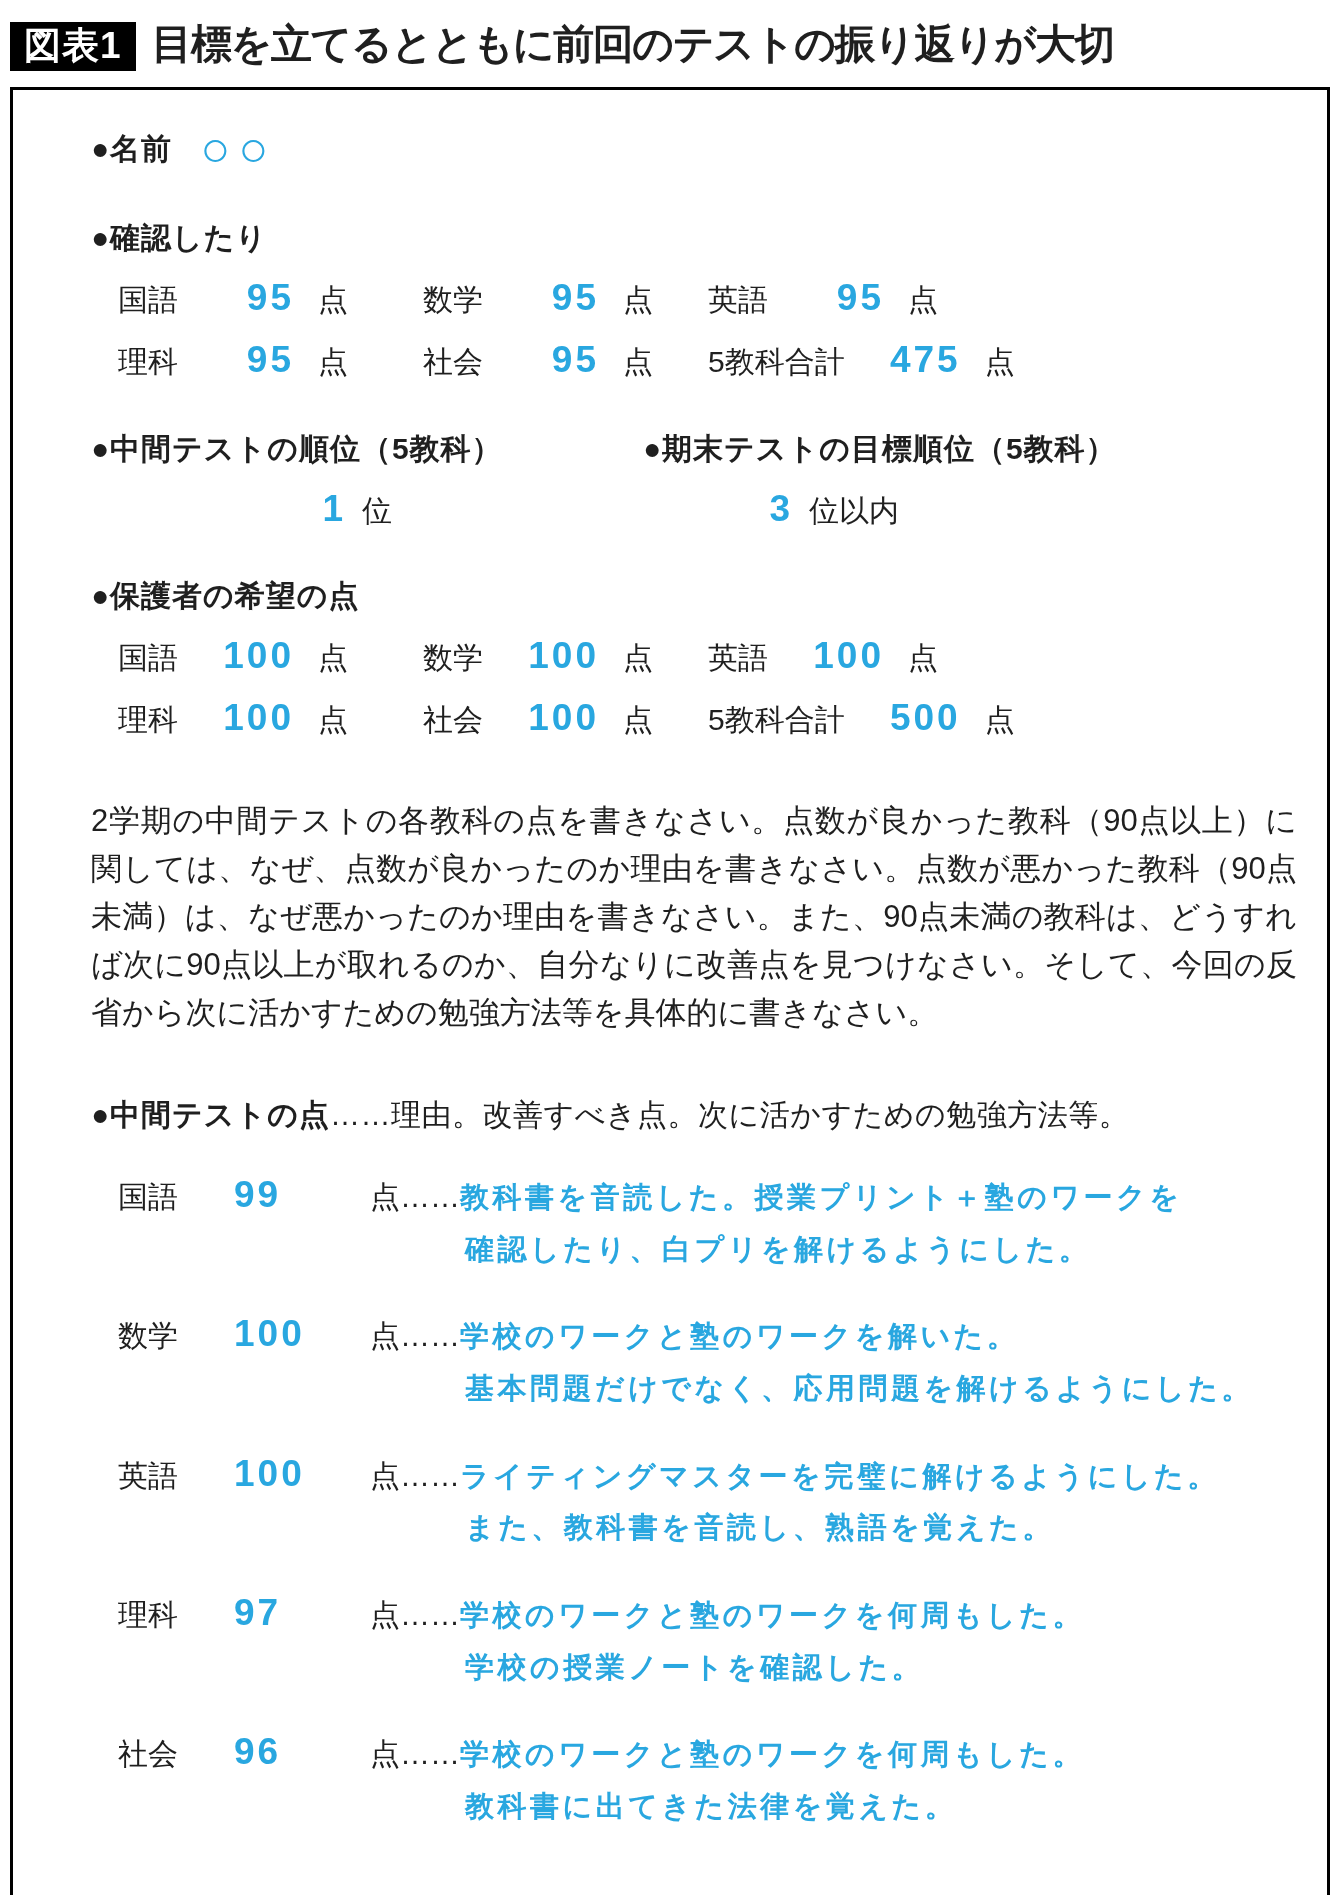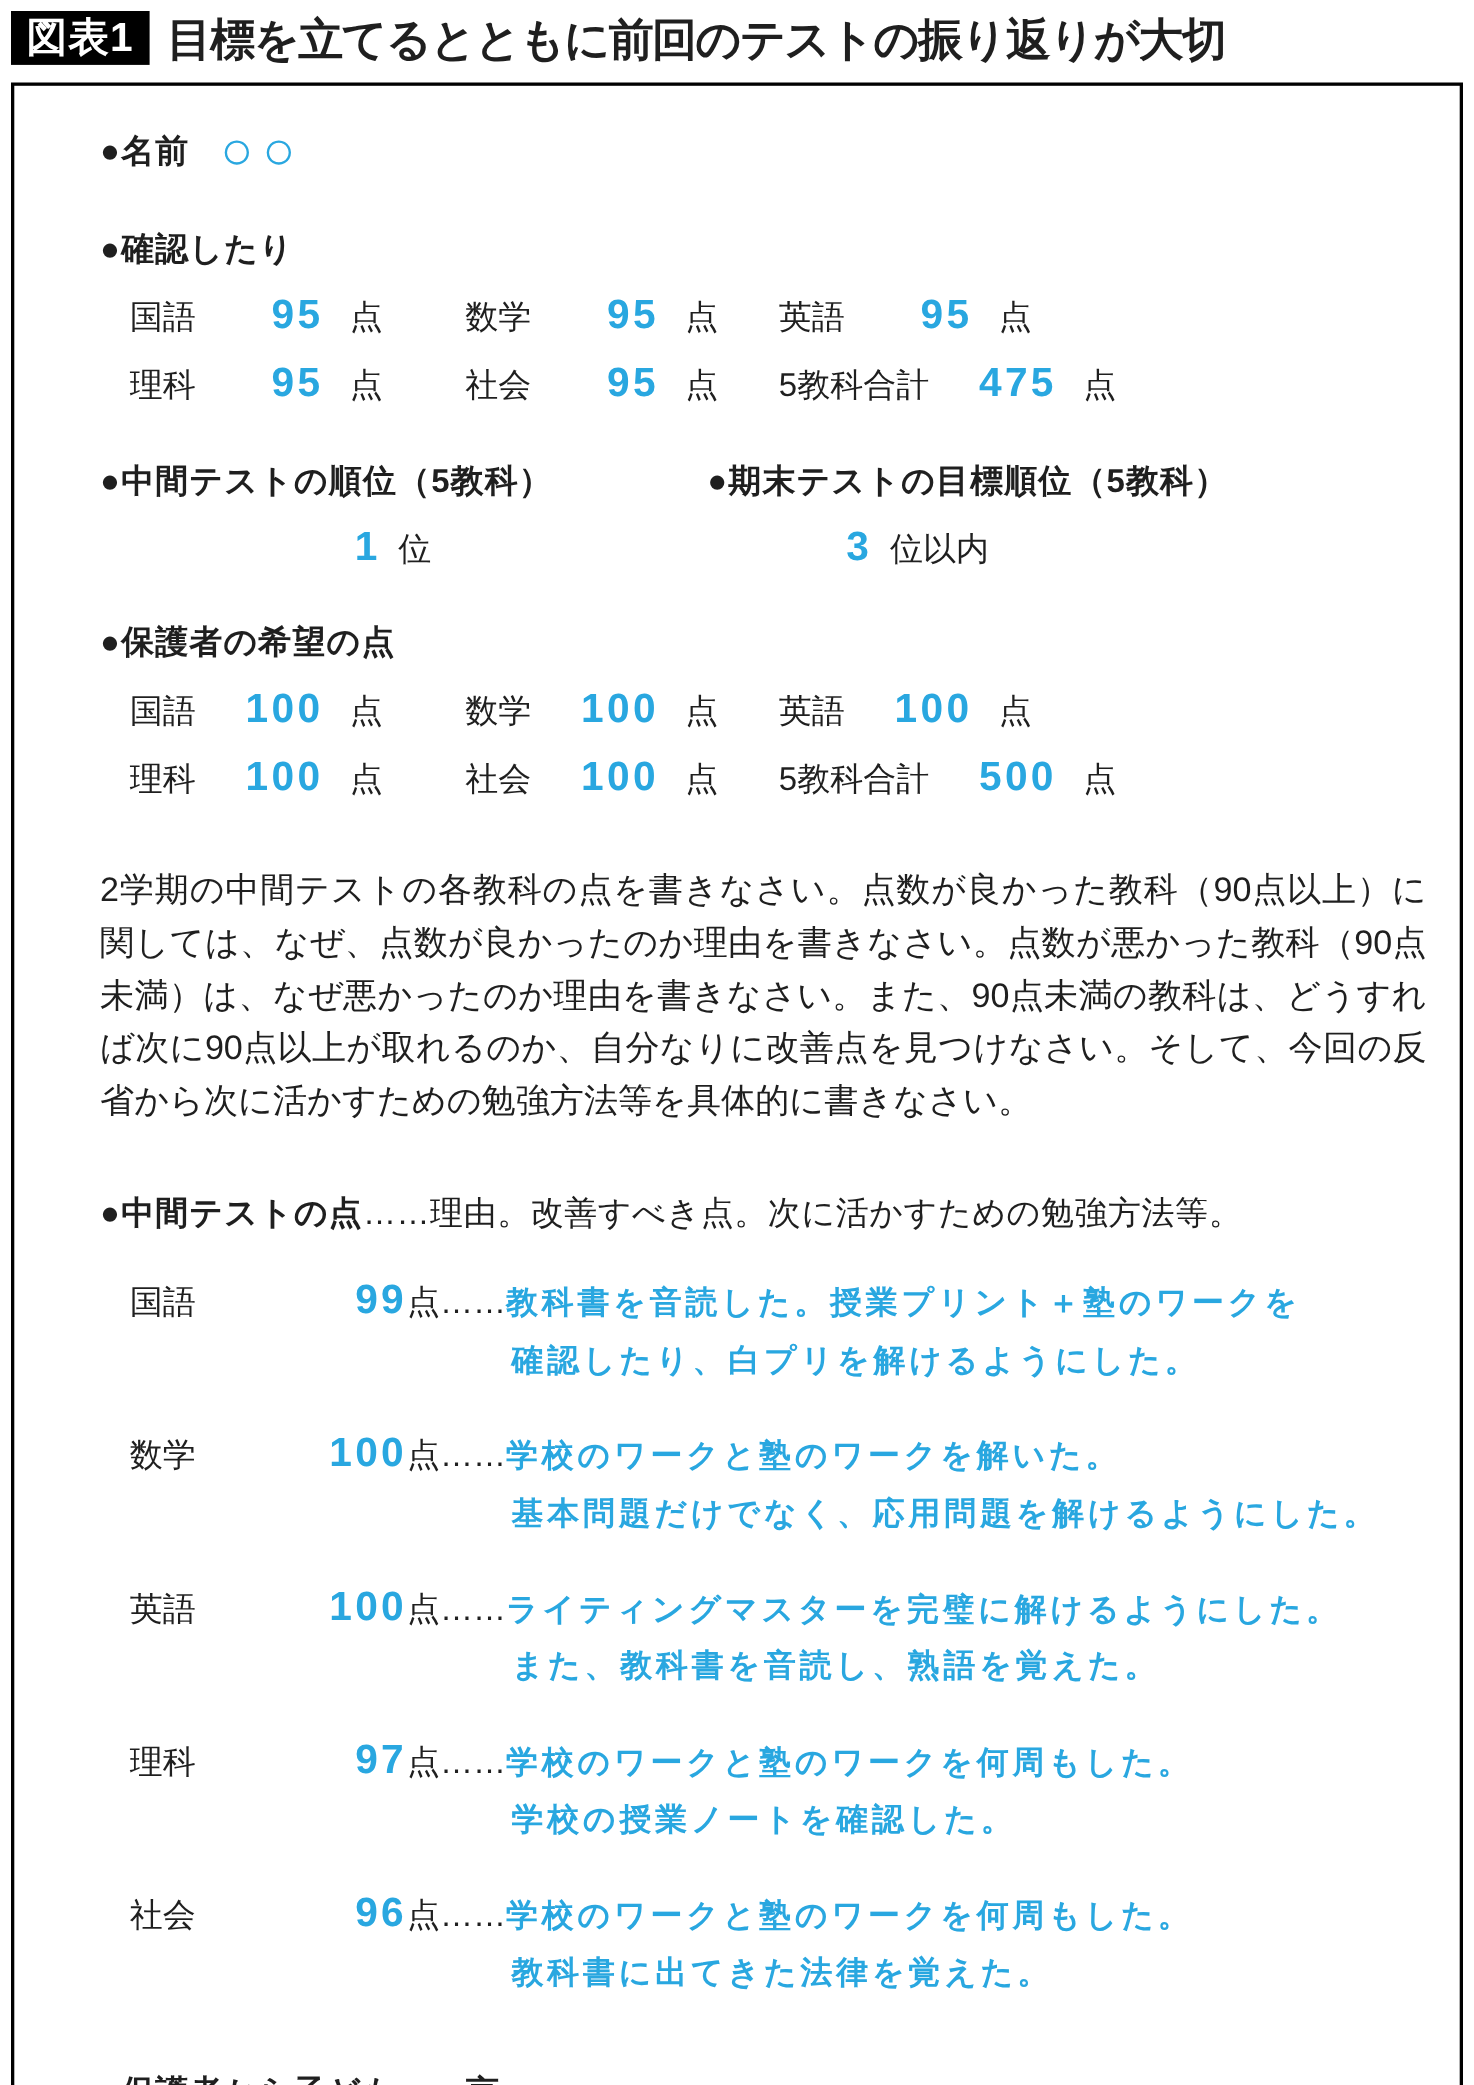--- a/index.html
+++ b/index.html
@@ -5,21 +5,21 @@
   html,body{margin:0;padding:0;background:#ffffff;}
   body{
     width:1340px;
     font-family:"Liberation Sans","DejaVu Sans",sans-serif;
     color:#1f1f1f;
     -webkit-font-smoothing:antialiased;
   }
   .page{width:1340px;box-sizing:border-box;}
 
   
-  .fig-header{display:flex;align-items:flex-end;gap:16px;padding:10px 10px 16px 10px;}
+  .fig-header{display:flex;align-items:flex-start;gap:16px;padding:22px 10px 16px 10px;}
   .badge{
     background:#000;color:#fff;font-weight:bold;font-size:37px;
     padding:5px 14px 7px 14px;line-height:1;letter-spacing:1px;flex:0 0 auto;
   }
   .fig-title{font-size:41px;font-weight:bold;margin:0;letter-spacing:-1.5px;line-height:1.1;}
 
   
   .sheet{
     margin:0 10px;border:3px solid #000;
     padding:26px 30px 46px 78px;box-sizing:border-box;
@@ -58,21 +58,21 @@
   }
 
   
   .mid-heading{margin-top:58px;font-size:30px;}
   .mid-heading .rest{font-weight:normal;letter-spacing:0.5px;}
   .mid-item{
     display:grid;grid-template-columns:116px 136px 1fr;
     padding-left:27px;margin-top:34px;font-size:30px;align-items:baseline;
   }
   .mid-subject{white-space:nowrap;}
-  .mid-score{font-size:37px;font-weight:bold;letter-spacing:3px;text-align:right;line-height:1;}
+  .mid-score{font-size:37px;font-weight:bold;letter-spacing:3px;text-align:left;line-height:1;}
   .reason{line-height:1.78;}
   .leader{white-space:nowrap;}
   .hand{
     color:#29a7e0;letter-spacing:3.5px;font-size:29px;font-weight:bold;
   }
   .reason-line2{display:block;padding-left:95px;}
 
   
   .parent-section{margin-top:62px;}
 </style>

